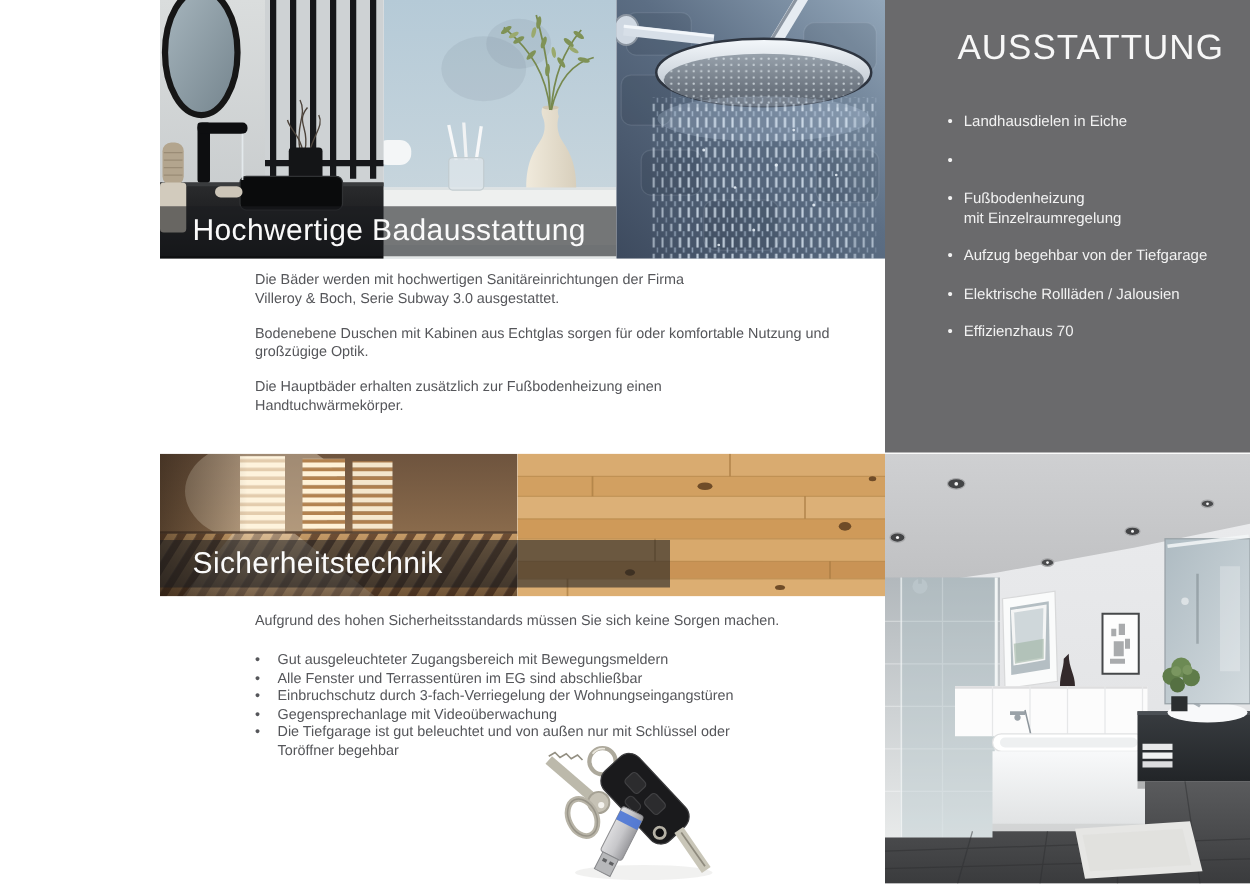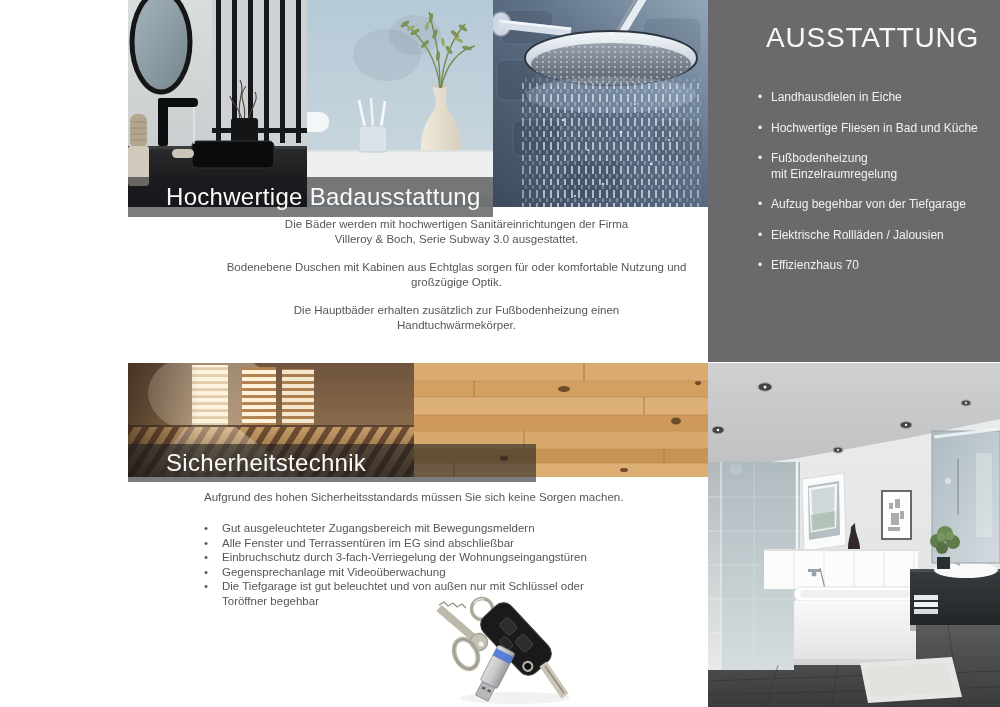--- a/index.html
+++ b/index.html
@@ -12,26 +12,26 @@
   #ph-bath   {left:128px;top:0;width:179px;height:207px;}
   #ph-vase   {left:307px;top:0;width:186px;height:207px;}
   #ph-shower {left:493px;top:0;width:215px;height:207px;}
   #ph-blinds {left:128px;top:363px;width:286px;height:114px;}
   #ph-wood   {left:414px;top:363px;width:294px;height:114px;}
   #ph-bathroom{left:708px;top:363px;width:292px;height:344px;}
   #ph-keys   {left:415px;top:590px;width:200px;height:117px;}
 
   
   .band{position:absolute;background:rgba(28,30,33,0.58);color:#fafafa;font-weight:300;
-        box-sizing:border-box;padding-left:38px;letter-spacing:0.3px;z-index:5;margin-top:12px;}
+        box-sizing:border-box;padding-left:26px;letter-spacing:0.3px;z-index:5;}
   .band-bad {left:128px;top:165px;width:365px;height:40px;line-height:40px;font-size:24px;}
   .band-sich{left:128px;top:432px;width:408px;height:38px;line-height:38px;font-size:24px;}
 
   
-  .textblock{left:204px;top:217px;width:505px;color:#55565a;font-size:11.5px;line-height:15px;text-align:center;}
+  .textblock{left:204px;top:217px;width:505px;color:#55565a;font-size:11.5px;line-height:15px;}
   .textblock p{margin:0 0 13px 0;white-space:pre-line;}
   .intro{left:204px;top:490px;width:490px;color:#55565a;font-size:11.5px;line-height:15px;margin:0;}
   .seclist{left:204px;top:521px;width:475px;margin:0;padding:0;list-style:none;
            color:#55565a;font-size:11.5px;line-height:14.5px;}
   .seclist li{display:flex;}
   .seclist .dot{width:18px;flex:0 0 18px;}
   .seclist .txt{white-space:pre-line;}
 
   
   .panel{left:708px;top:0;width:292px;height:362px;background:#6a6a6c;color:#f2f2f2;}
@@ -386,21 +386,20 @@
 
   <aside class="abs panel">
     <h1>AUSSTATTUNG</h1>
     <ul>
       <li>
         <span class="dot">•</span>
         <span class="txt">Landhausdielen in Eiche</span>
         </li>
       <li>
         <span class="dot">•</span>
-        <span class="txt">Hochwertige Fliesen in Bad und Küche</span>
         </li>
       <li>
         <span class="dot">•</span>
         <span class="txt">Fußbodenheizung
 mit Einzelraumregelung</span>
         </li>
       <li>
         <span class="dot">•</span>
         <span class="txt">Aufzug begehbar von der Tiefgarage</span>
         </li>

